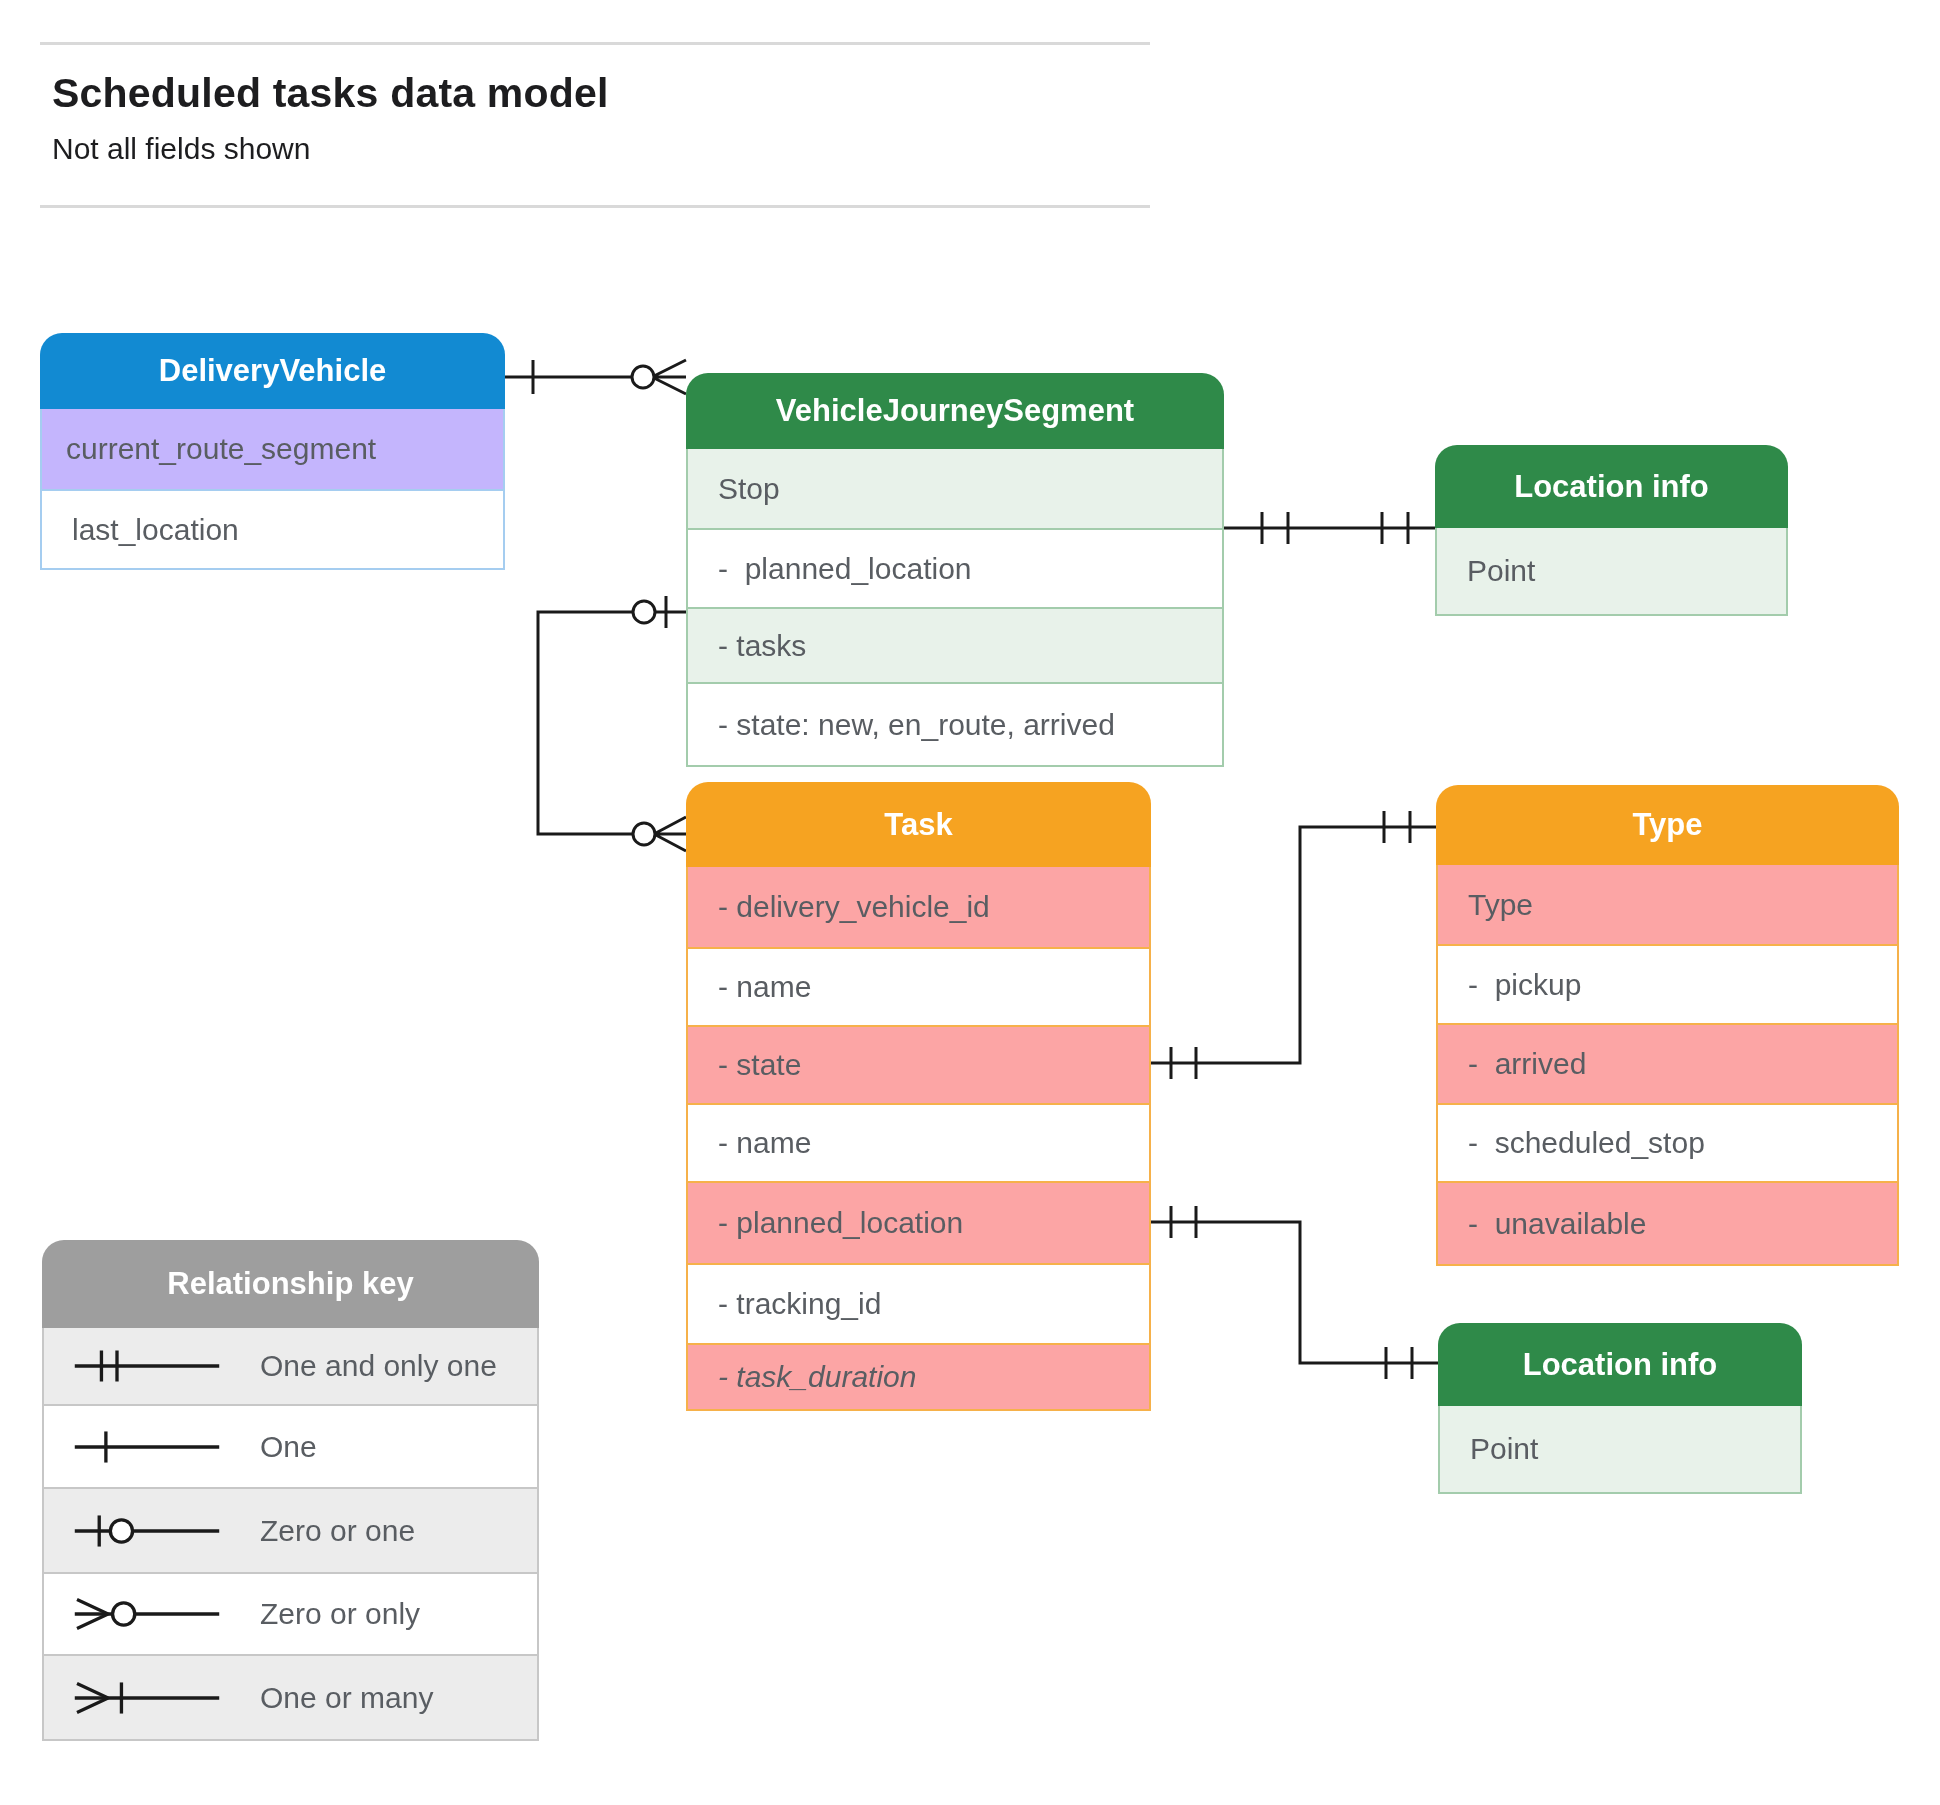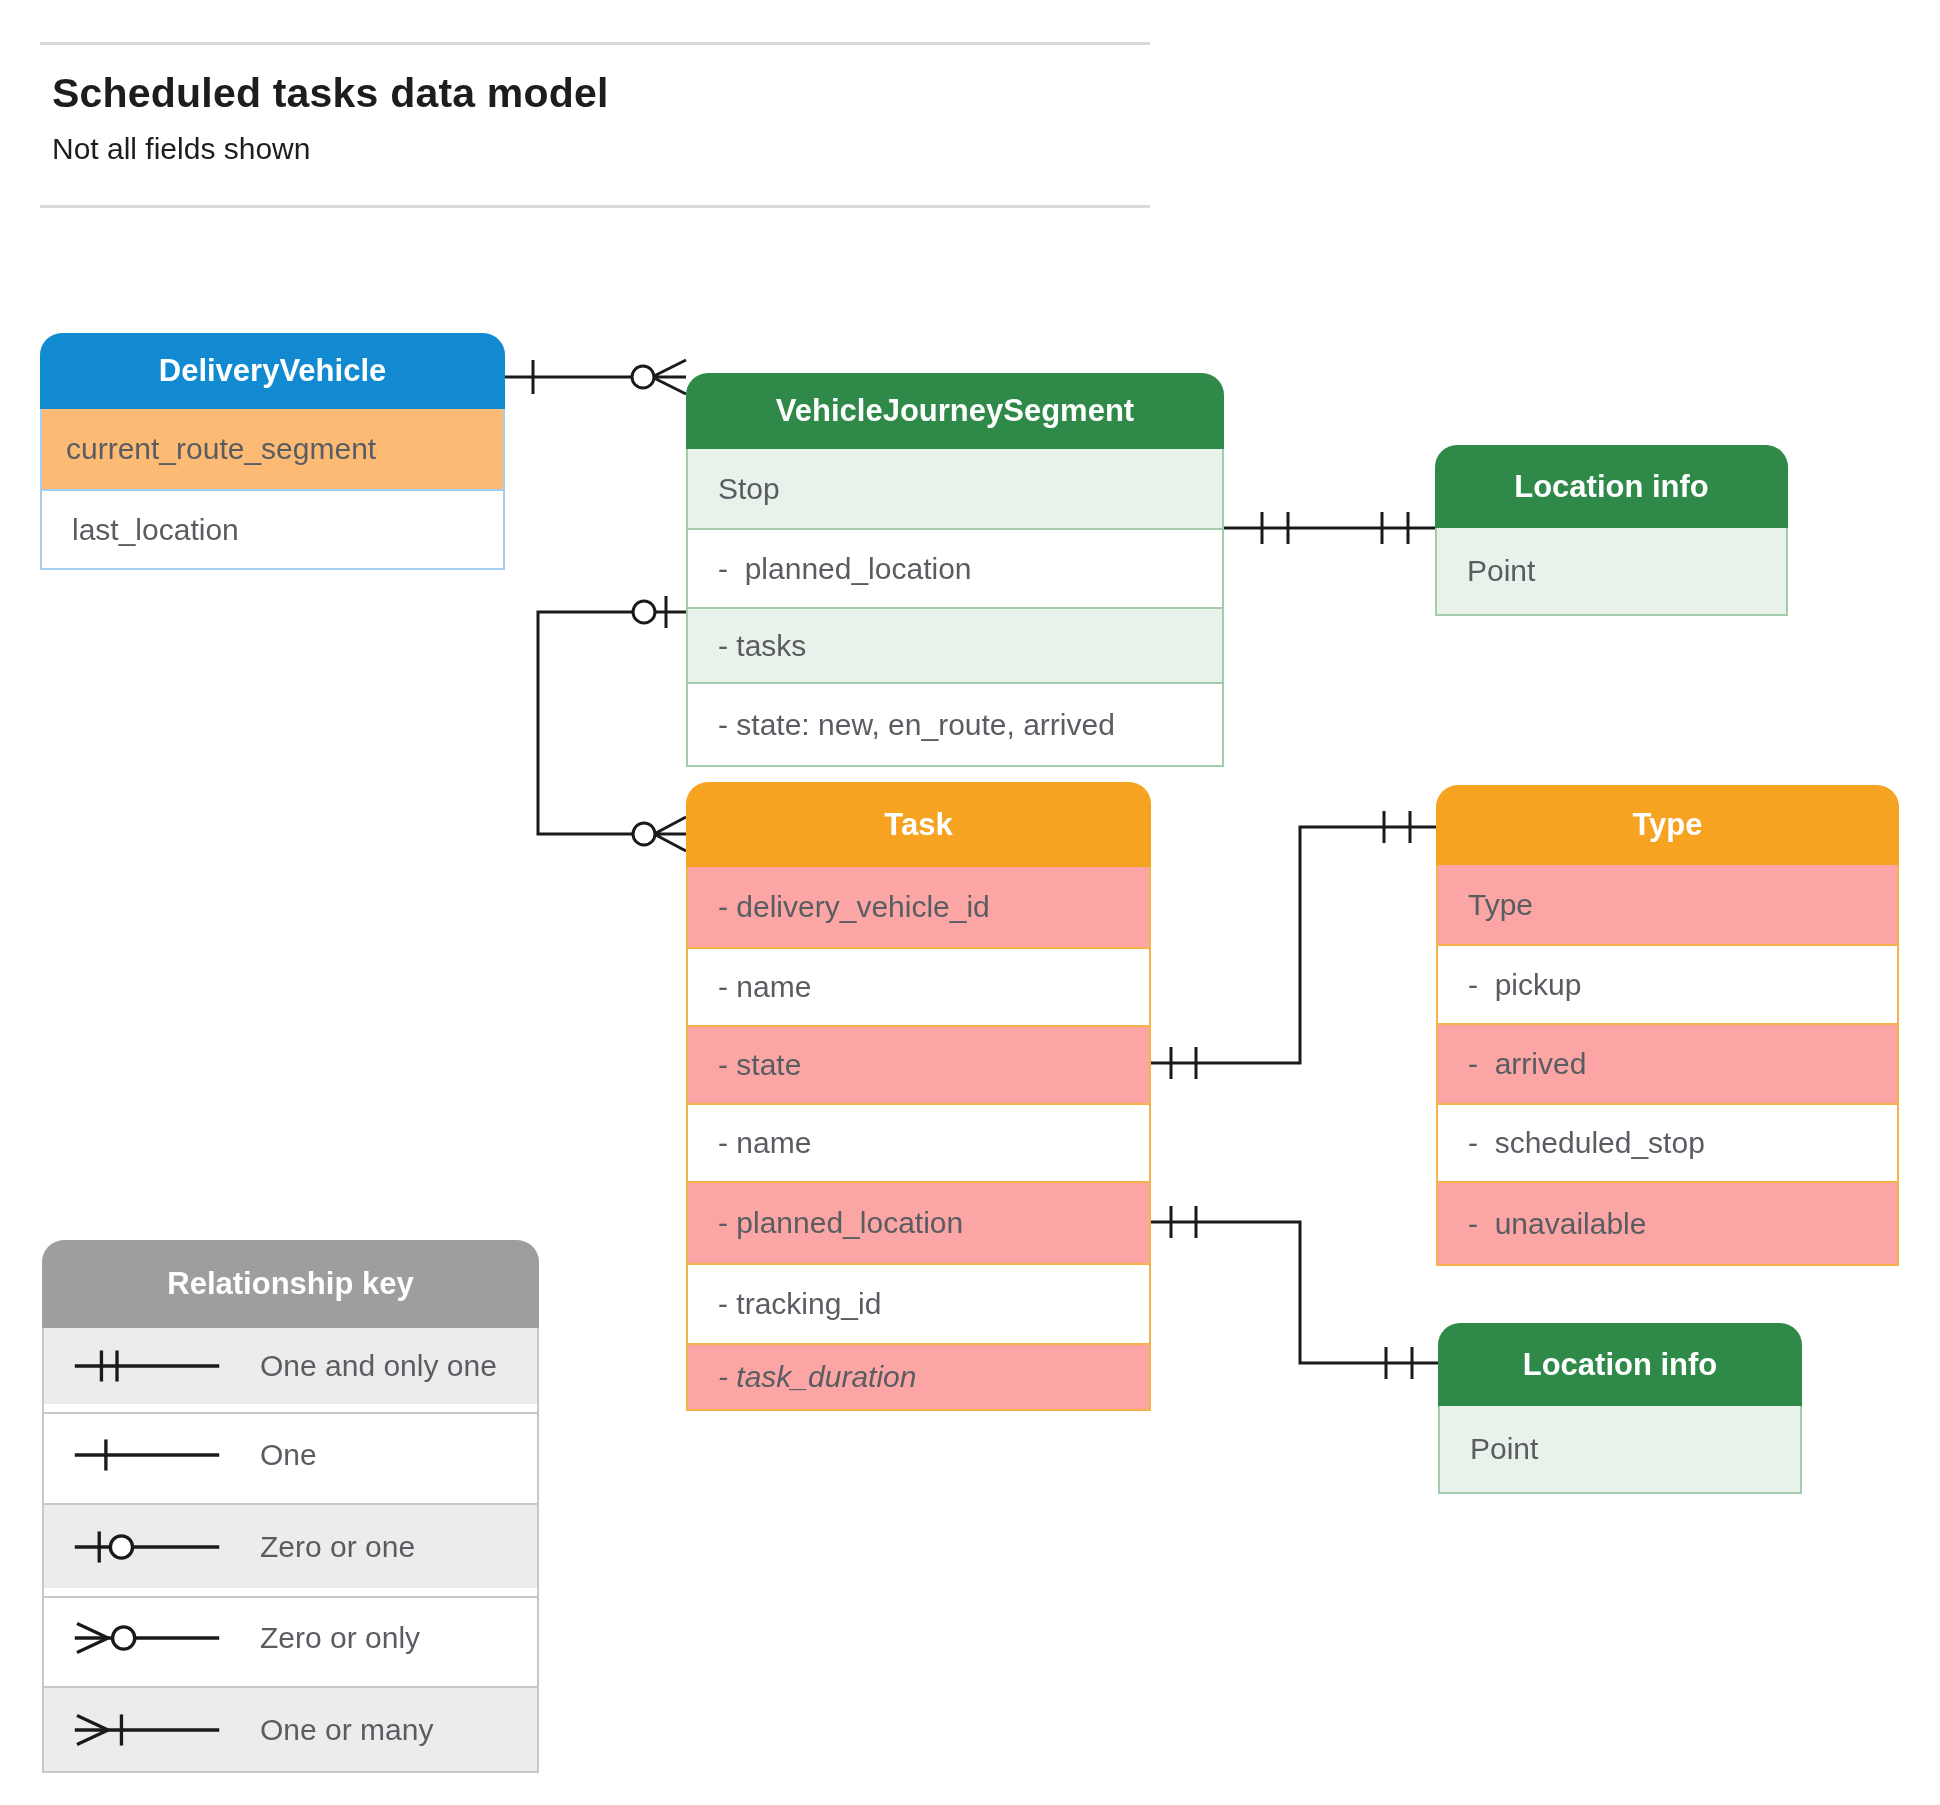--- a/index.html
+++ b/index.html
@@ -22,32 +22,32 @@
   .entity .row{
     display:flex;align-items:center;padding-left:30px;font-size:30px;color:#595d62;
     white-space:pre;box-sizing:border-box;
   }
   .entity .row + .row{border-top:2px solid;}
 
   
   .t-blue .hdr{background:#128ad2;}
   .t-blue .rows{border-color:#a5cdf0;}
   .t-blue .row + .row{border-top-color:#a5cdf0;}
-  .t-blue .row.tint{background:#fdba74;padding-left:24px;}
+  .t-blue .row.tint{background:#c4b5fd;padding-left:24px;}
   .t-green .hdr{background:#2f8a49;}
   .t-green .rows{border-color:#a3ccac;}
   .t-green .row + .row{border-top-color:#a3ccac;}
   .t-green .row.tint{background:#e8f2ea;}
   .t-orange .hdr{background:#f6a321;}
   .t-orange .rows{border-color:#f6b14a;}
   .t-orange .row + .row{border-top-color:#f6b14a;}
   .t-orange .row.tint{background:#fca5a5;}
   .t-gray .hdr{background:#9e9e9e;}
   .t-gray .rows{border-color:#c7c7c7;}
-  .t-gray .row + .row{border-top-color:#c7c7c7;margin-top:8px;}
+  .t-gray .row + .row{border-top-color:#c7c7c7;}
   .t-gray .row.tint{background:#ececec;}
 
   
   .legend .row{padding-left:28px;}
   .legend .sym{width:150px;height:40px;flex:0 0 150px;margin-right:38px;}
   .legend .lbl{font-size:30px;color:#595d62;}
 </style>
 </head>
 <body>
 

